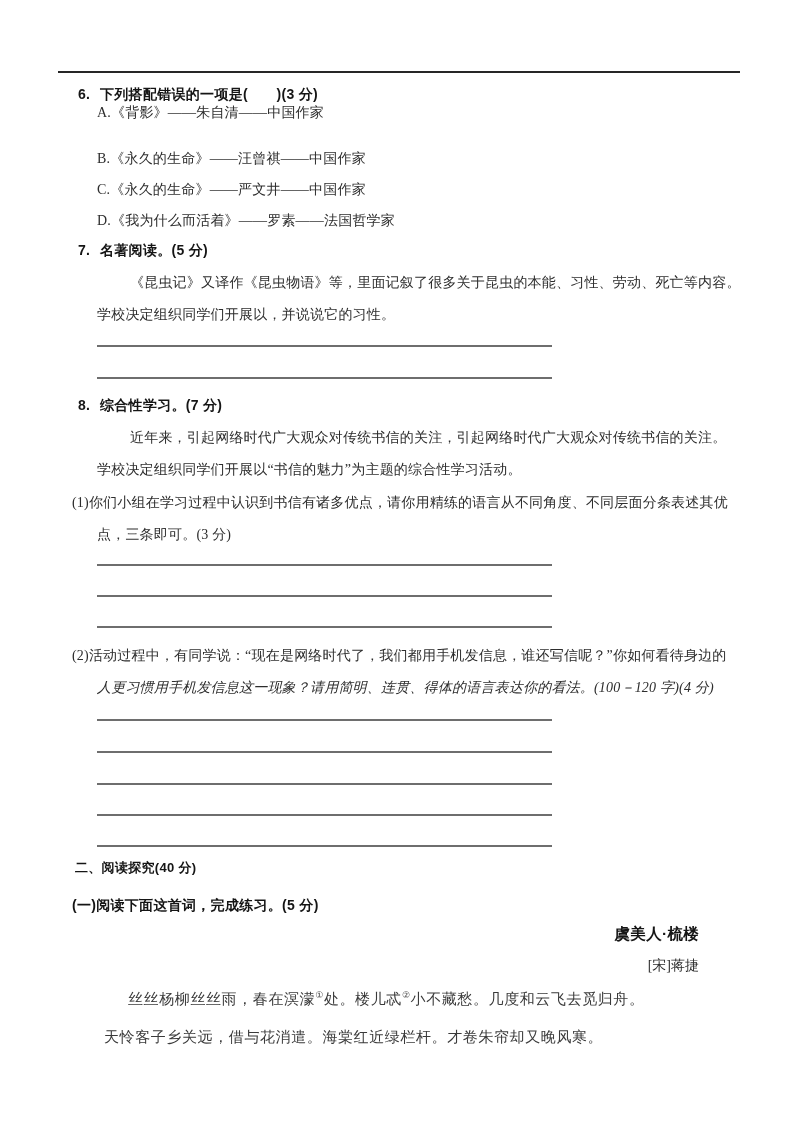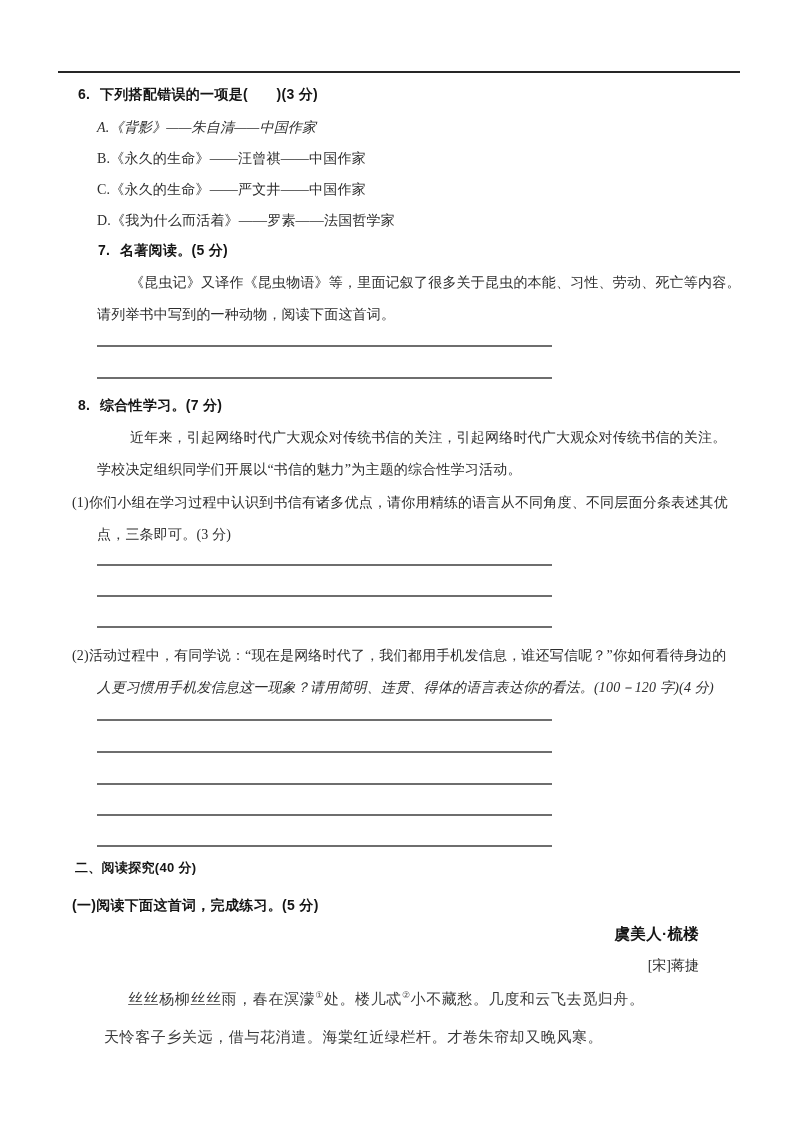--- a/index.html
+++ b/index.html
@@ -64,28 +64,28 @@
   .sec-head { font-size: 13px; }
 </style>
 </head>
 <body>
 
 <div class="page">
 
   <div class="rule-top"></div>
 
   <div class="t bold" style="left:78px; top:84px;"><span class="qnum">6.</span><span>下列搭配错误的一项是(　　)(3 分)</span></div>
-  <div class="t" style="left:97px; top:117px;font-style:italic;">A.《背影》——朱自清——中国作家</div>
+  <div class="t" style="left:97px; top:102px;">A.《背影》——朱自清——中国作家</div>
   <div class="t" style="left:97px; top:148px;">B.《永久的生命》——汪曾祺——中国作家</div>
   <div class="t" style="left:97px; top:179px;">C.《永久的生命》——严文井——中国作家</div>
   <div class="t" style="left:97px; top:210px;">D.《我为什么而活着》——罗素——法国哲学家</div>
 
-  <div class="t bold" style="left:78px; top:240px;margin-left:20px;"><span class="qnum">7.</span><span>名著阅读。(5 分)</span></div>
+  <div class="t bold" style="left:78px; top:240px;"><span class="qnum">7.</span><span>名著阅读。(5 分)</span></div>
   <div class="t" style="left:130px; top:272px;">《昆虫记》又译作《昆虫物语》等，里面记叙了很多关于昆虫的本能、习性、劳动、死亡等内容。</div>
-  <div class="t" style="left:97px; top:304px;">请列举书中写到的一种动物，阅读下面这首词。</div>
+  <div class="t" style="left:97px; top:304px;">学校决定组织同学们开展以，并说说它的习性。</div>
   <div class="ans" style="top:345px;"></div>
   <div class="ans" style="top:377px;"></div>
 
   <div class="t bold" style="left:78px; top:395px;"><span class="qnum">8.</span><span>综合性学习。(7 分)</span></div>
   <div class="t" style="left:130px; top:427px;">近年来，引起网络时代广大观众对传统书信的关注，引起网络时代广大观众对传统书信的关注。</div>
   <div class="t" style="left:97px; top:459px;">学校决定组织同学们开展以“书信的魅力”为主题的综合性学习活动。</div>
 
   <div class="t" style="left:72px; top:492px;">(1)你们小组在学习过程中认识到书信有诸多优点，请你用精练的语言从不同角度、不同层面分条表述其优</div>
   <div class="t" style="left:97px; top:524px;">点，三条即可。(3 分)</div>
   <div class="ans" style="top:564px;"></div>

